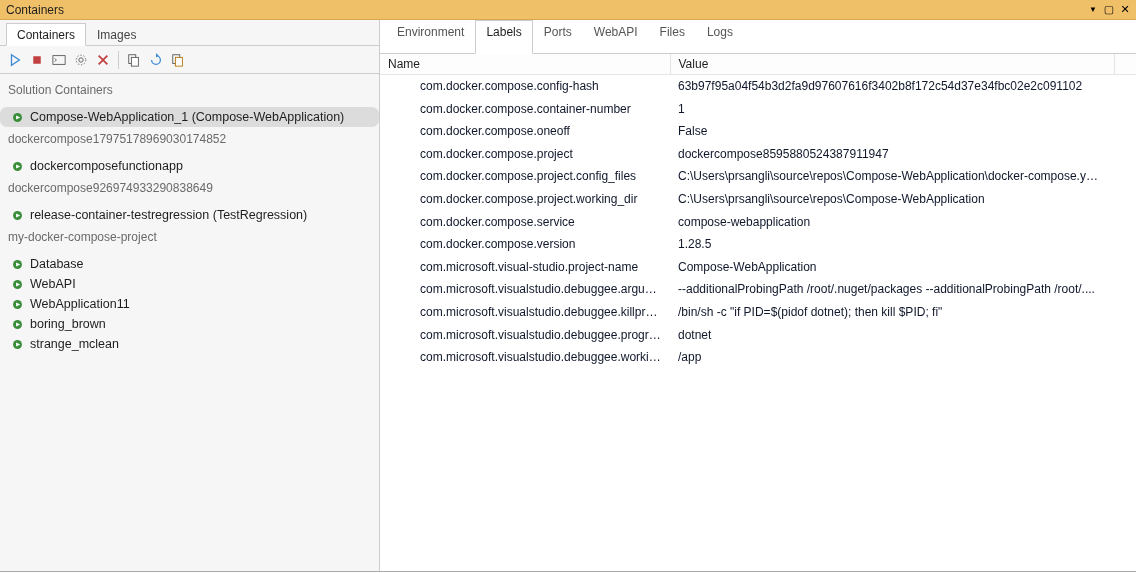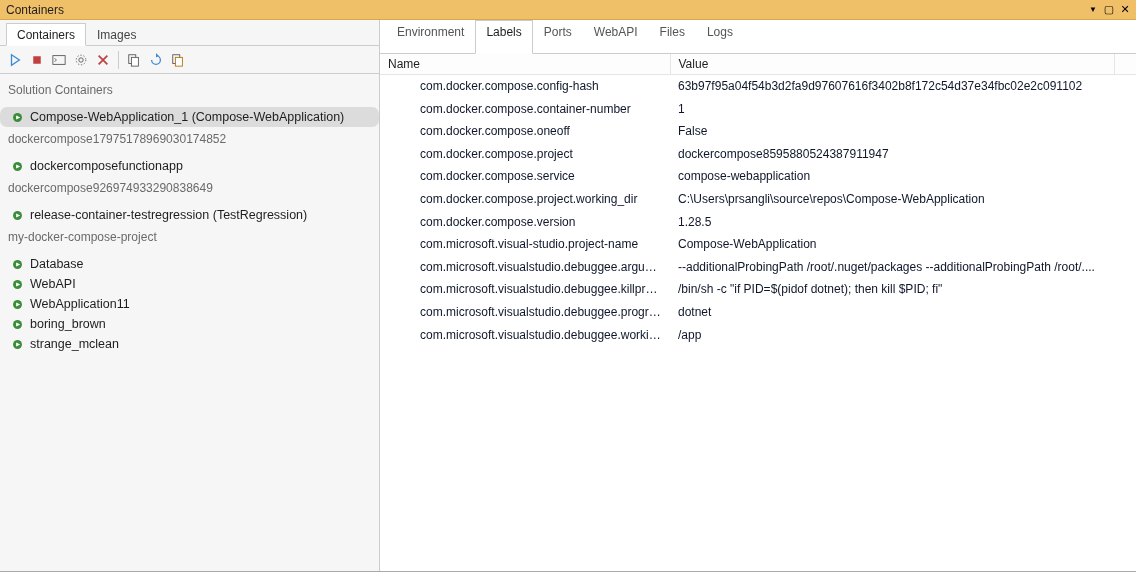--- a/index.html
+++ b/index.html
@@ -232,30 +232,35 @@
               <td>com.docker.compose.oneoff</td>
               <td class="val">False</td>
               <td class="val"></td>
             </tr>
             <tr>
               <td>com.docker.compose.project</td>
               <td class="val">dockercompose8595880524387911947</td>
               <td class="val"></td>
             </tr>
             <tr>
+              <td>com.docker.compose.project.config_files</td>
+              <td class="val">C:\Users\prsangli\source\repos\Compose-WebApplication\docker-compose.yml...</td>
+              <td class="val"></td>
+            </tr>
+            <tr>
+              <td>com.docker.compose.project.working_dir</td>
+              <td class="val">C:\Users\prsangli\source\repos\Compose-WebApplication</td>
+              <td class="val"></td>
+            </tr>
+            <tr>
               <td>com.docker.compose.service</td>
               <td class="val">compose-webapplication</td>
               <td class="val"></td>
             </tr>
             <tr>
-              <td>com.docker.compose.project.working_dir</td>
-              <td class="val">C:\Users\prsangli\source\repos\Compose-WebApplication</td>
-              <td class="val"></td>
-            </tr>
-            <tr>
               <td>com.docker.compose.version</td>
               <td class="val">1.28.5</td>
               <td class="val"></td>
             </tr>
             <tr>
               <td>com.microsoft.visual-studio.project-name</td>
               <td class="val">Compose-WebApplication</td>
               <td class="val"></td>
             </tr>
             <tr>

